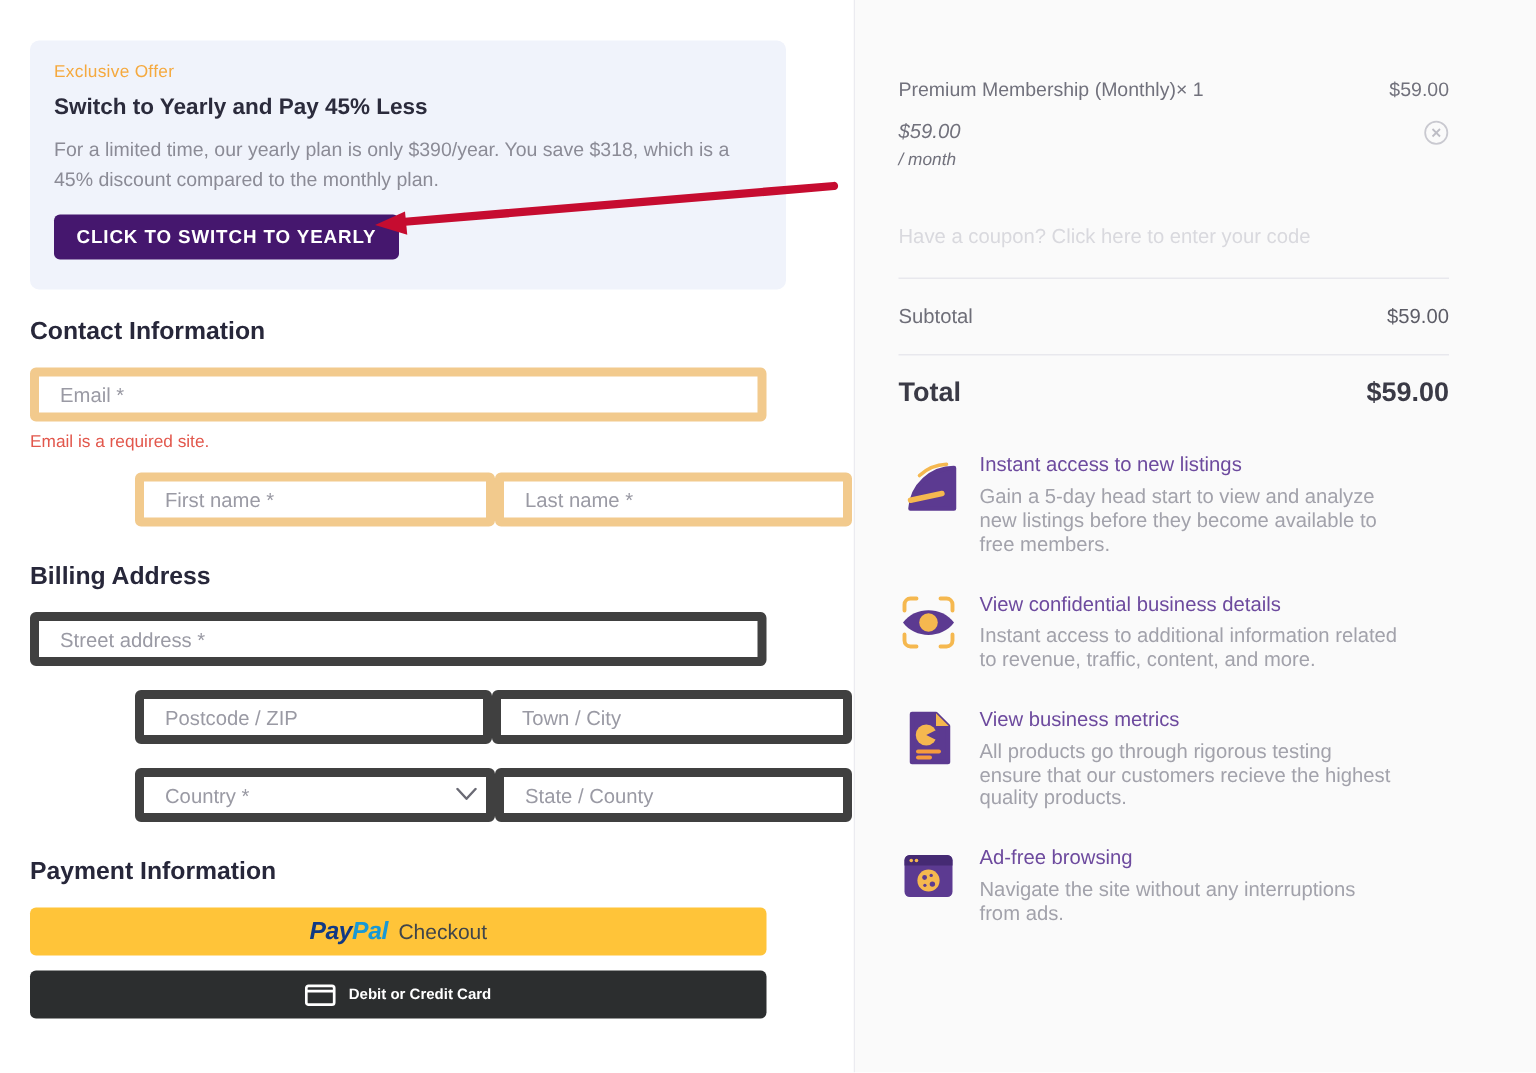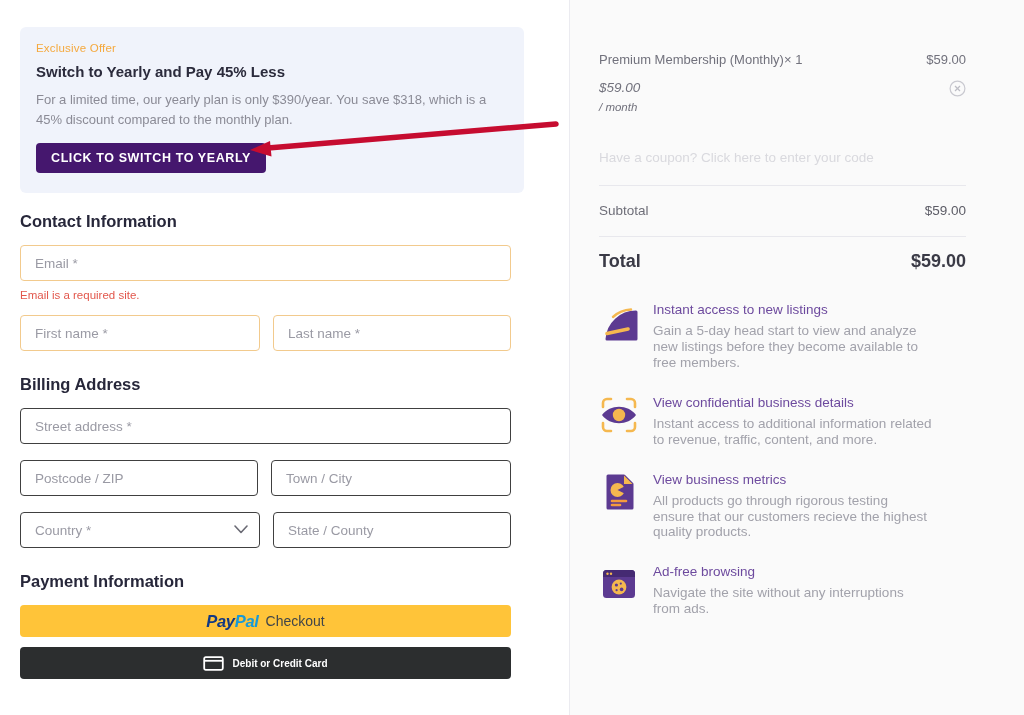--- a/index.html
+++ b/index.html
@@ -12,26 +12,26 @@
   .offer-banner { margin-top:27px; width:504px; background:#f0f3fb; border-radius:6px; padding:15px 18px 20px 16px; }
   .offer-tag { color:#f5a93e; font-size:11.5px; font-weight:normal; letter-spacing:.2px; }
   .offer-title { color:#2b2b3c; font-size:15px; font-weight:bold; margin-top:9px; }
   .offer-desc { color:#8b8b96; font-size:13px; line-height:1.55; margin-top:10px; white-space:pre-line; }
   .offer-btn { display:inline-block; margin-top:13px; background:#45176e; color:#fff; border:none; border-radius:4px;
                font-family:"Liberation Sans",sans-serif; font-weight:bold; font-size:12.5px; letter-spacing:.6px;
                padding:8px 15px; cursor:pointer; }
   .arrow-overlay { position:absolute; left:0; top:0; width:569px; height:200px; pointer-events:none; }
 
   .section-heading { color:#27273a; font-size:16.5px; font-weight:bold; margin-top:19px; }
-  .field { width:491px; height:36px; border:1px solid #404040; border-radius:4px; background:#fff;
+  .field { width:491px; height:36px; border:6px solid #404040; border-radius:4px; background:#fff;
            font-family:"Liberation Sans",sans-serif; font-size:13.5px; color:#3a3a44; padding:0 14px; outline:none; }
   .field::placeholder { color:#9a9aa4; opacity:1; }
   .field.warn { border-color:#f2ca8d; }
   .error-text { color:#e2574c; font-size:11.5px; margin-top:8px; }
-  .two-col { width:491px; display:flex; justify-content:space-between; }
+  .two-col { width:548px; display:flex; justify-content:flex-end; }
   .two-col .field { width:240px; }
   .two-col .field.col2 { width:238px; }
   .select-box { position:relative; width:240px; }
   .select-box .field { width:240px; padding-right:34px; color:#9a9aa4; display:flex; align-items:center; cursor:pointer; }
   .select-box svg { position:absolute; right:12px; top:13px; }
 
   .pp-btn { margin-top:14px; width:491px; height:32px; background:#ffc439; border:none; border-radius:4px;
             display:flex; align-items:center; justify-content:center; cursor:pointer;
             font-family:"Liberation Sans",sans-serif; }
   .pp-word { font-style:italic; font-weight:bold; font-size:16.5px; letter-spacing:-.3px; }

